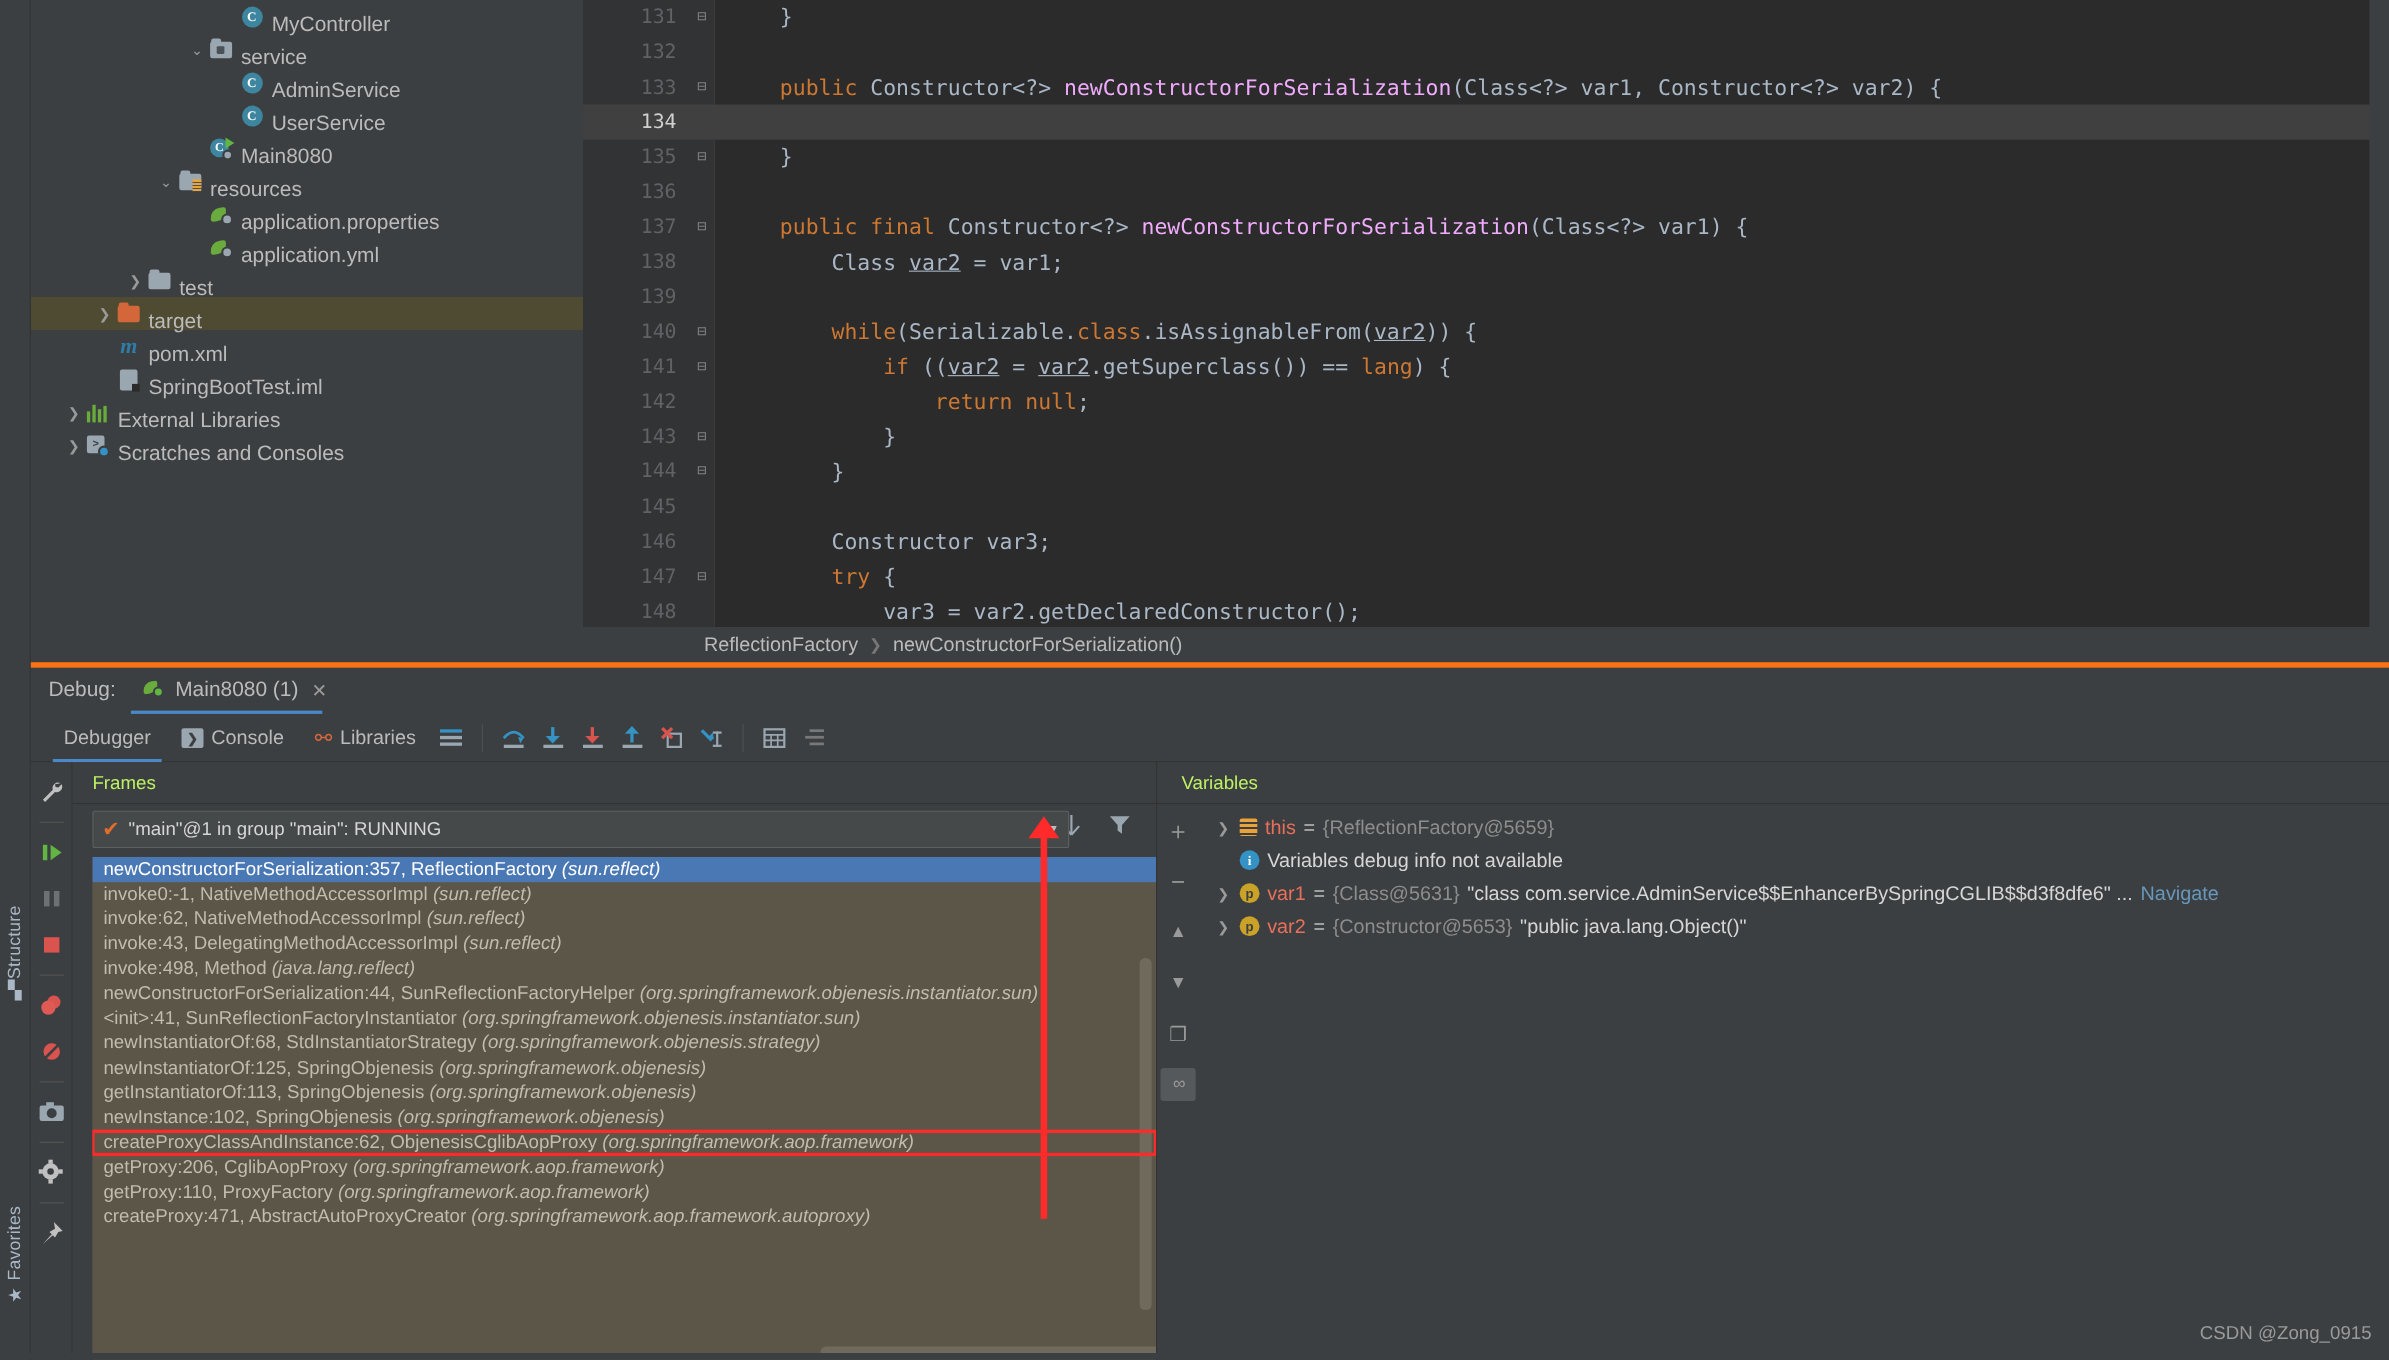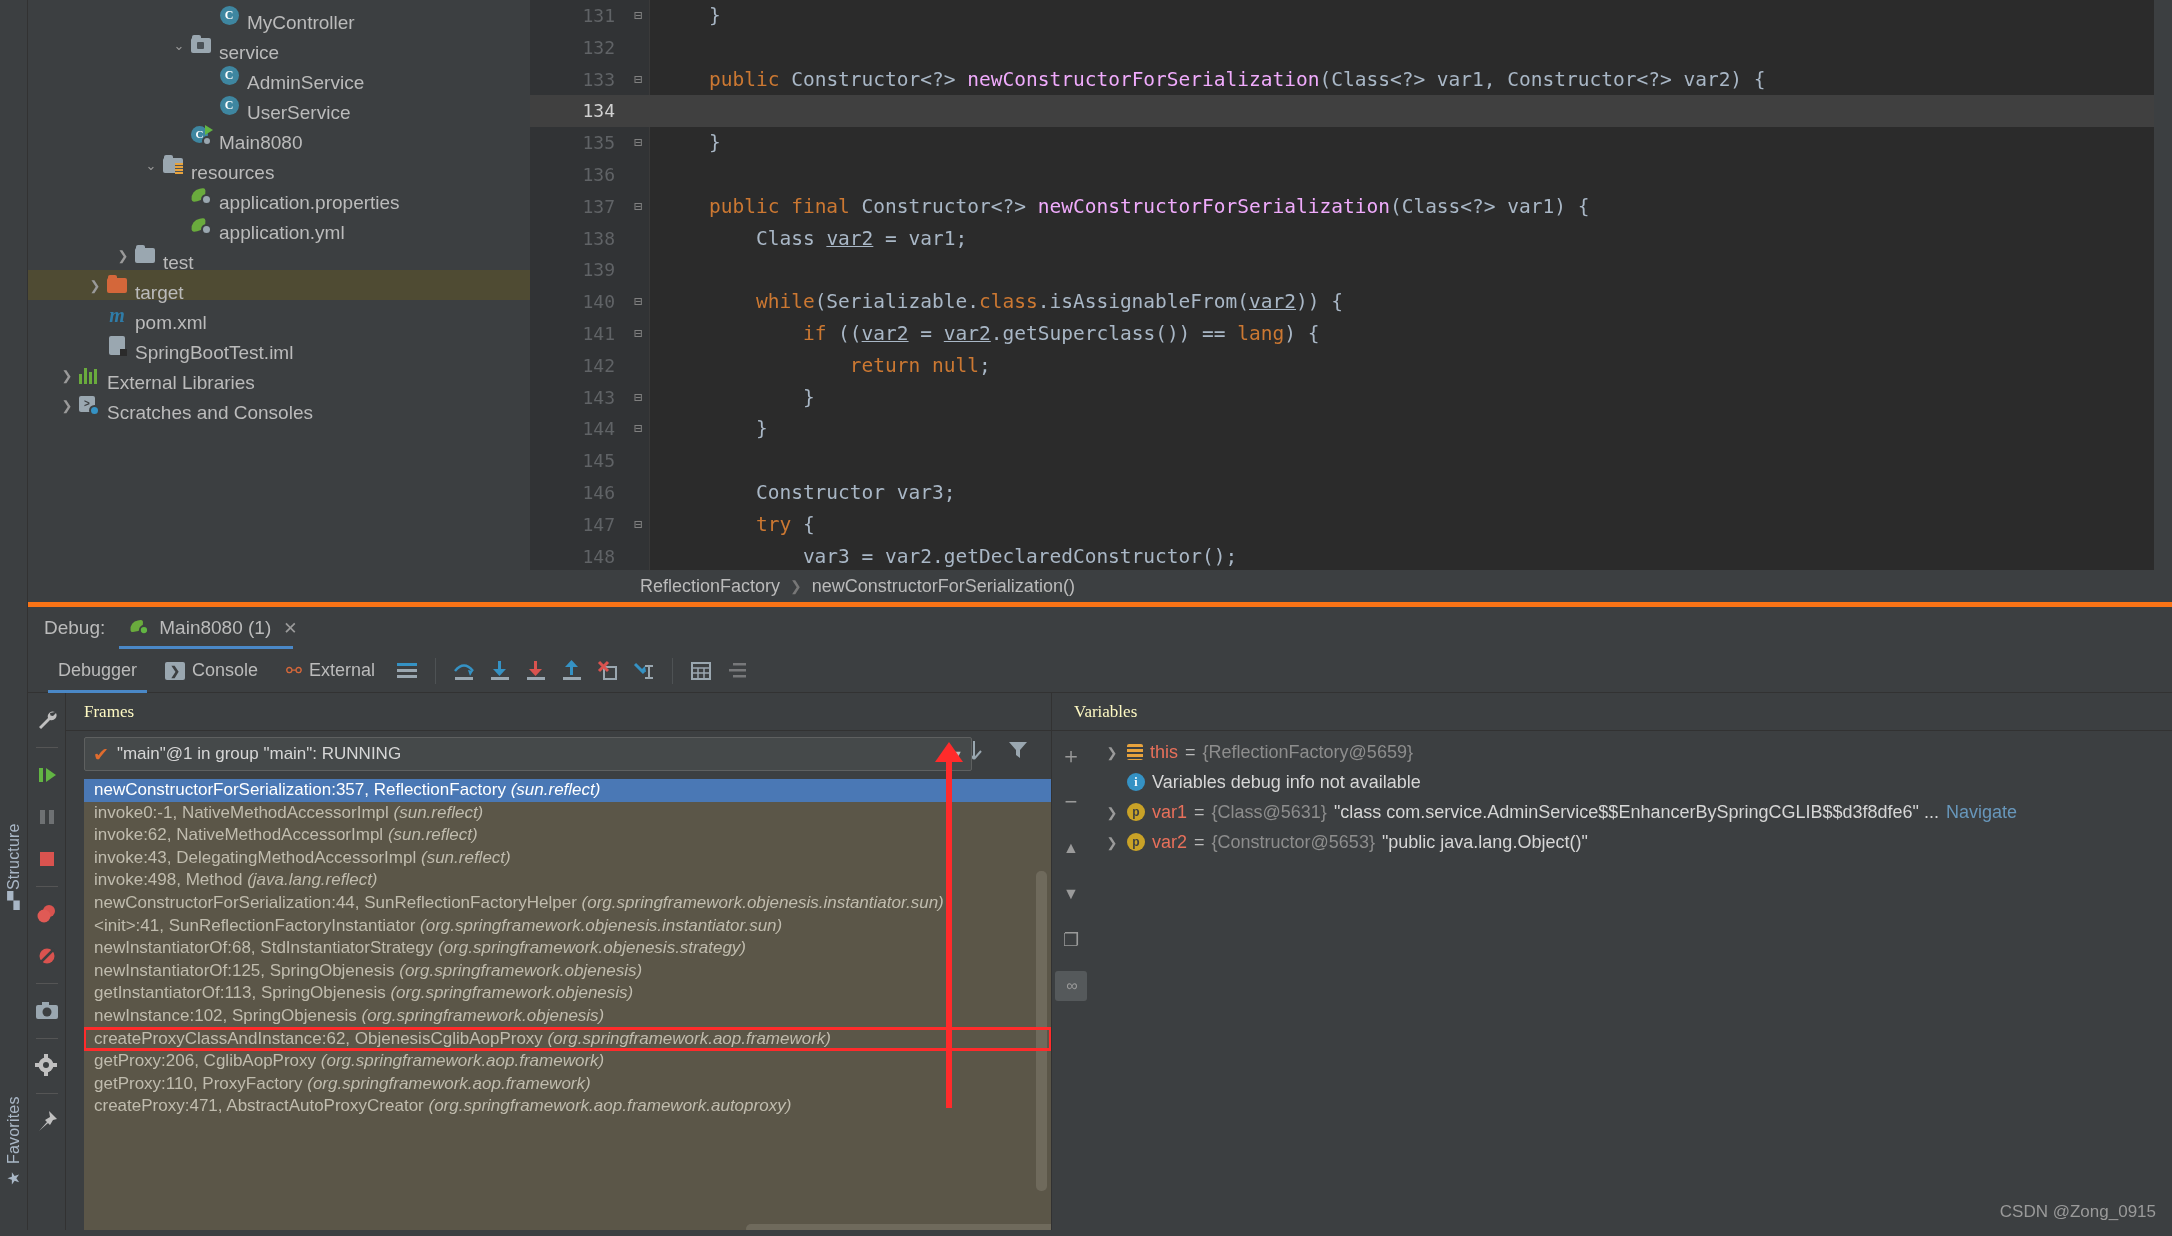--- a/index.html
+++ b/index.html
@@ -184,21 +184,21 @@
   .rail-btn { width: 34px; height: 38px; display:flex; align-items:center; justify-content:center; }
   .rail-sep { width: 22px; height: 1px; background:#555; margin: 4px 0; }
 
   
   .frames-pane {
     position: absolute; left: 38px; top: 86px; width: 985px; bottom: 0;
     background: #3c3f41;
   }
   .pane-title {
     height: 38px; display:flex; align-items:center; padding-left:18px;
-    color:#fef9c3; font-size:17px; border-bottom:1px solid #323232;font-family:Liberation Serif, serif;
+    color:#bef264; font-size:17px; border-bottom:1px solid #323232;
   }
   .frames-toolbar-icons {
     position:absolute; right: 22px; top: 45px; display:flex; gap: 22px; align-items:center;
   }
   .thread-select {
     position:absolute; left: 18px; top: 44px; width: 888px; height: 34px;
     background: #45494a; border: 1px solid #5e6060; border-radius: 2px;
     display: flex; align-items: center; padding: 0 8px; gap: 8px;
     color: #d6d6d6; font-size: 17px;
   }
@@ -474,21 +474,21 @@
     <div class="debug-toolbar">
       <div class="dt-tab active">
         <span>Debugger</span>
       </div>
       <div class="dt-tab">
         <span style="display:inline-block;width:20px;height:18px;background:#9aa7b0;border-radius:2px;color:#3c3f41;font-size:12px;text-align:center;line-height:18px;font-weight:bold;">❯</span>
         <span>Console</span>
       </div>
       <div class="dt-tab">
         <span style="color:#d4673a;font-size:19px;">⚯</span>
-        <span>External</span>
+        <span>Libraries</span>
       </div>
       <div class="dt-btn">
         <svg width="22" height="18" viewBox="0 0 22 18">
           <rect x="1" y="1" width="20" height="3" fill="#3592c4"></rect>
           <rect x="1" y="7" width="20" height="3" fill="#9aa7b0"></rect>
           <rect x="1" y="13" width="20" height="3" fill="#9aa7b0"></rect>
         </svg>
       </div>
       <div class="dt-sep"></div>
       <div class="dt-btn">

